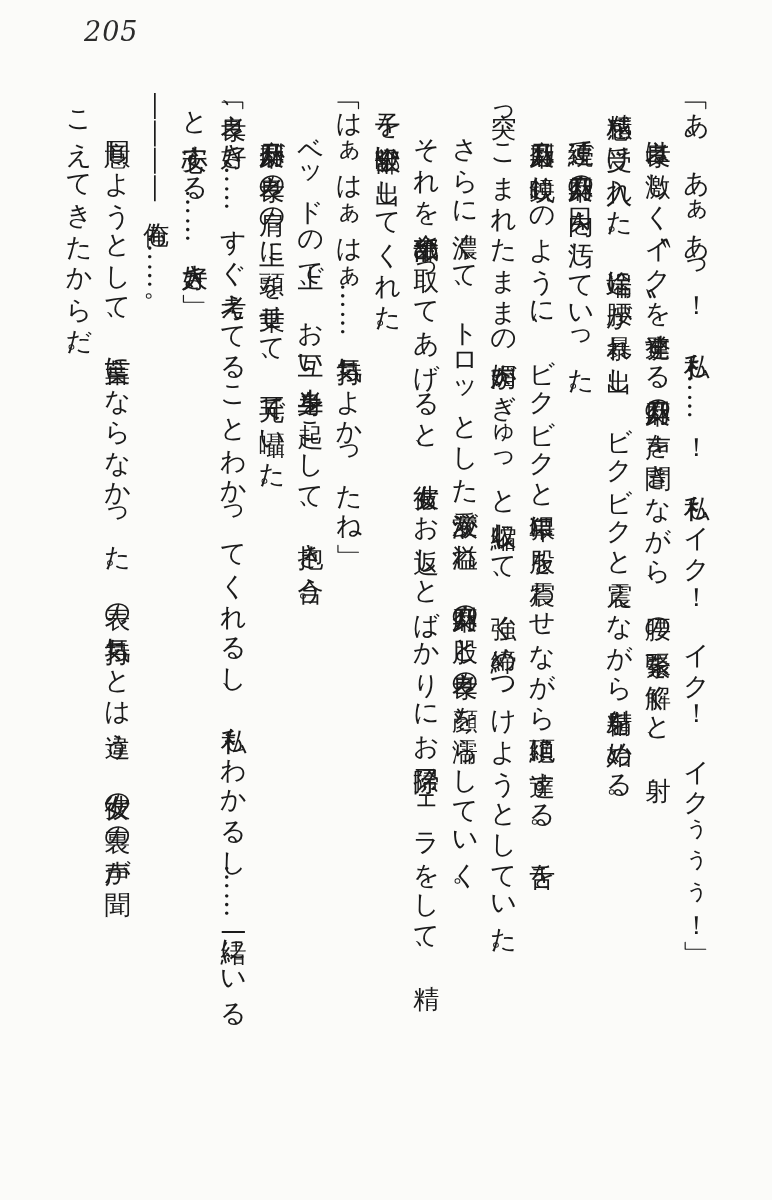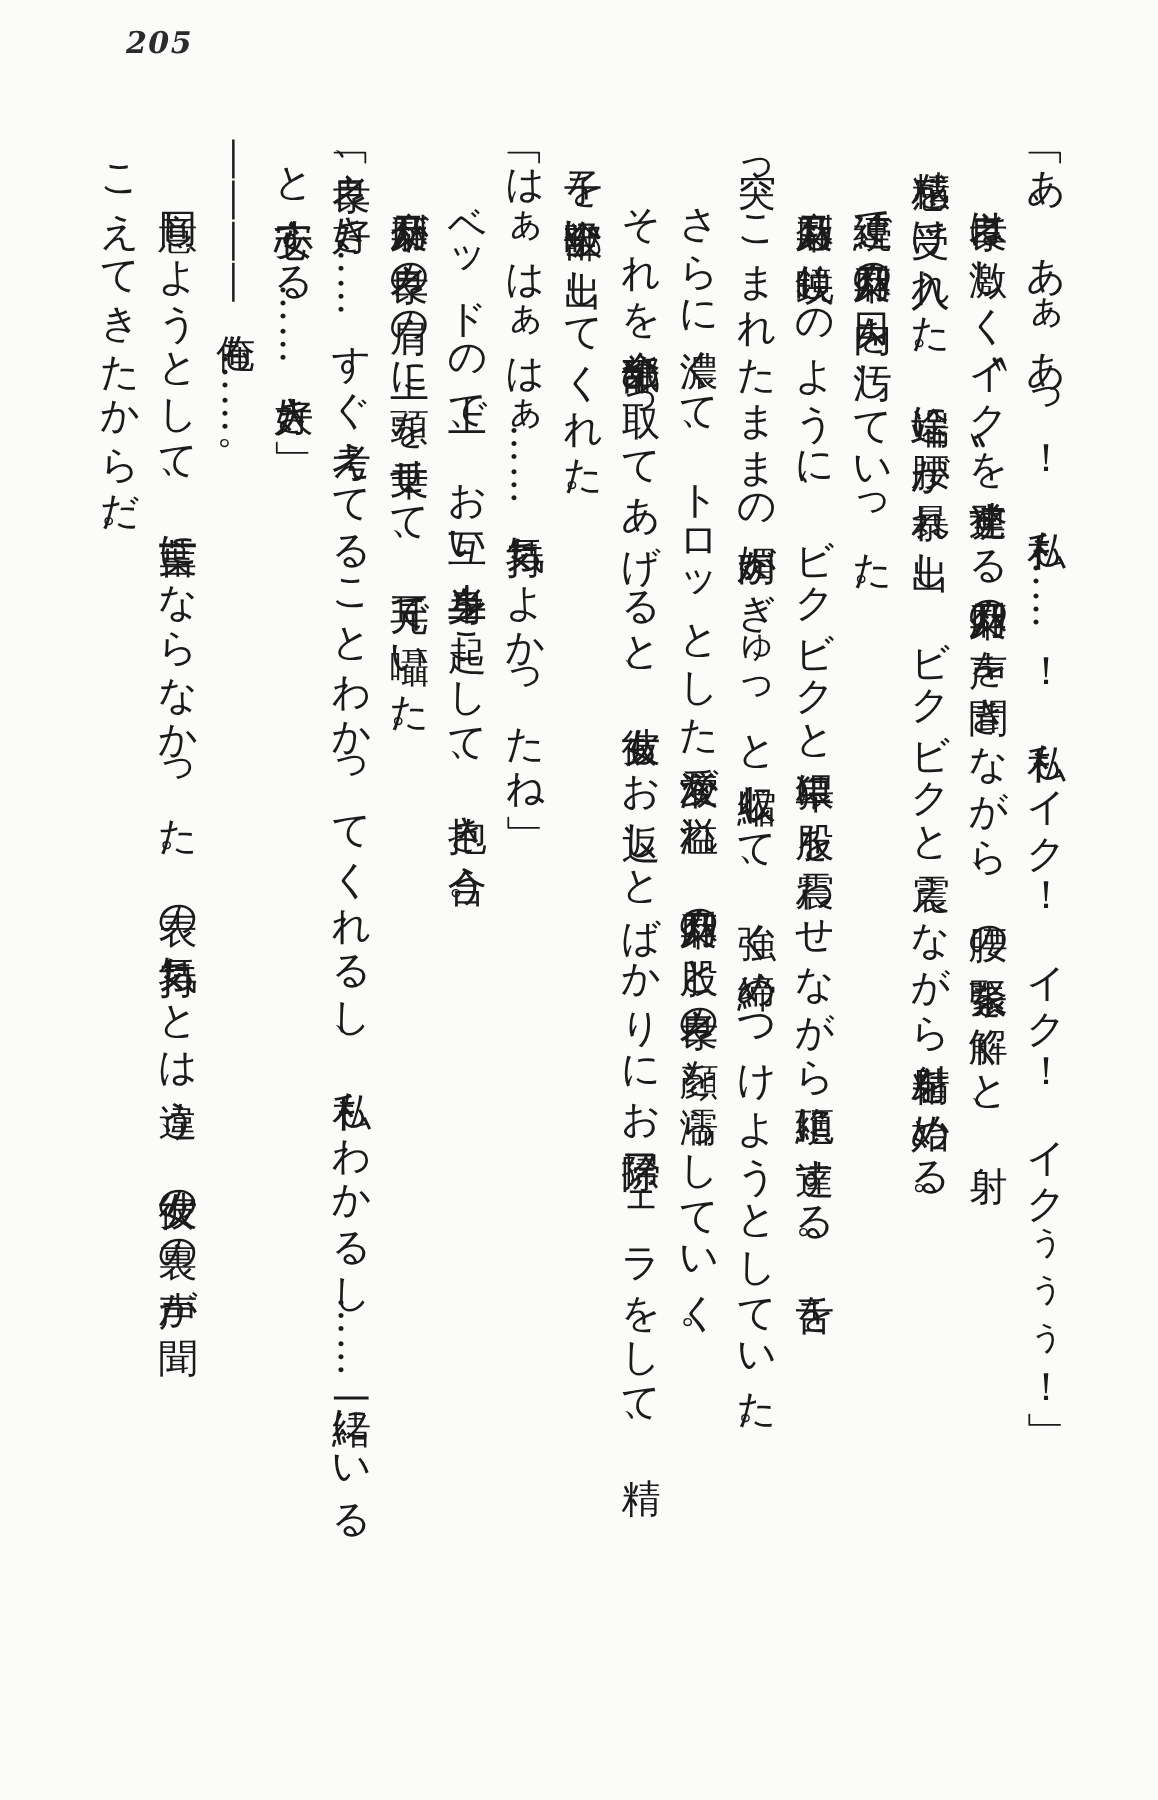--- a/index.html
+++ b/index.html
@@ -15,25 +15,24 @@
     font-family: "DejaVu Serif", "Liberation Serif", serif;
   }
   .page {
     position: absolute;
     inset: 0;
   }
   .page-number {
     position: absolute;
     top: 16px;
     left: 84px;
-    font-size: 20px;
+    font-size: 27px;
     font-style: italic;
     letter-spacing: 1px;
     color: #2b2b2b;
-    font-weight: bold;
   }
   .text-block {
     position: absolute;
     top: 93px;
     right: 56px;
     height: 1050px;
     writing-mode: vertical-rl;
     text-orientation: mixed;
     color: #1b1b1b;
     font-size: 26px;

